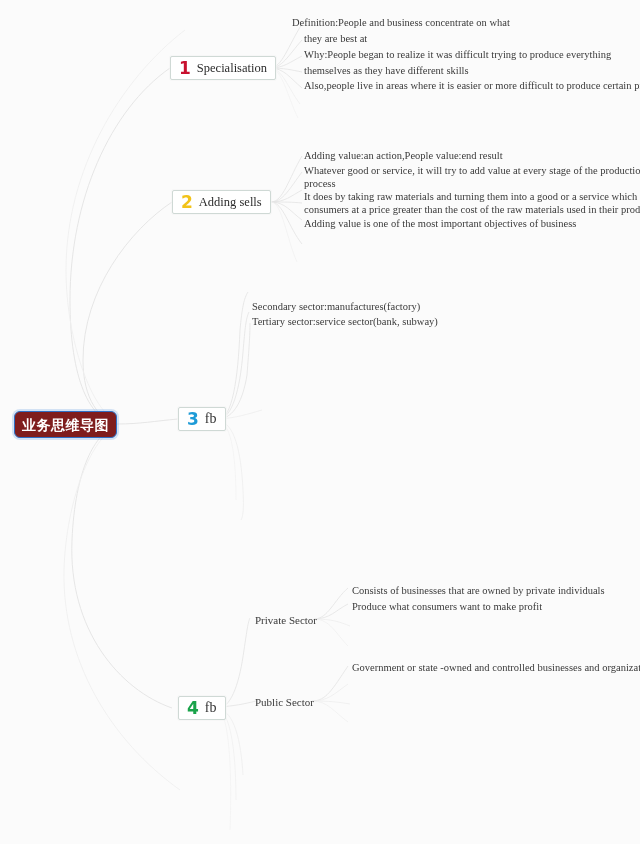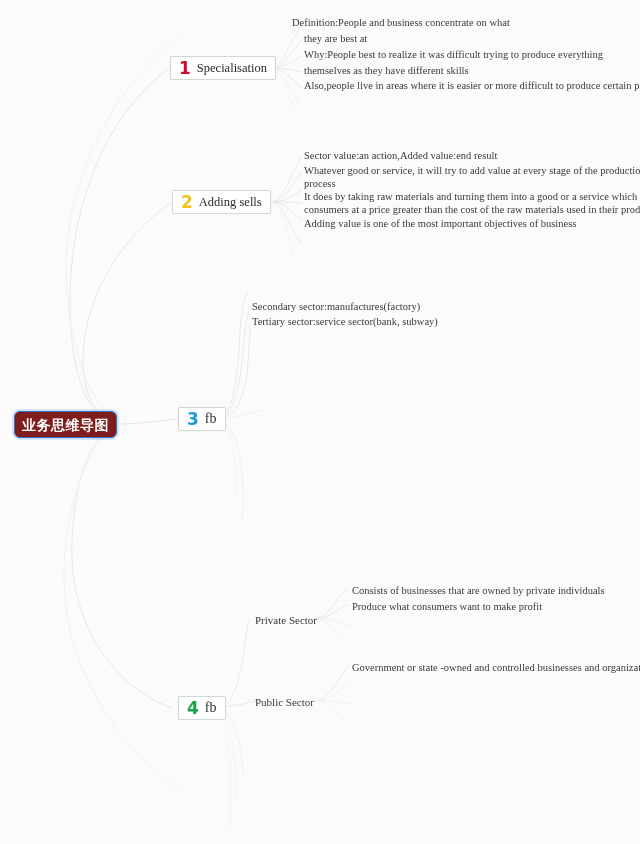--- a/index.html
+++ b/index.html
@@ -180,29 +180,29 @@
   <div class="root-node">
     <span class="root-label">业务思维导图</span>
   </div>
 
   <div class="main-node" style="left:170px; top:56px;">
     <span class="num" style="color: rgb(200, 16, 46);">1</span>
     <span class="node-text">Specialisation</span>
   </div>
   <div class="leaf" style="left:292px; top:15px;">Definition:People and business concentrate on what</div>
   <div class="leaf" style="left:304px; top:31px;">they are best at</div>
-  <div class="leaf" style="left:304px; top:47px;">Why:People best to realize it was difficult trying to produce everything</div>
+  <div class="leaf" style="left:304px; top:47px;">Why:People began to realize it was difficult trying to produce everything</div>
   <div class="leaf" style="left:304px; top:63px;">themselves as they have different skills</div>
   <div class="leaf" style="left:304px; top:78px;">Also,people live in areas where it is easier or more difficult to produce certain products</div>
 
   <div class="main-node" style="left:172px; top:190px;">
     <span class="num" style="color: rgb(242, 195, 25);">2</span>
     <span class="node-text">Adding sells</span>
   </div>
-  <div class="leaf" style="left:304px; top:148px;">Sector value:an action,Added value:end result</div>
+  <div class="leaf" style="left:304px; top:148px;">Adding value:an action,People value:end result</div>
   <div class="leaf" style="left:304px; top:163px;">Whatever good or service, it will try to add value at every stage of the production</div>
   <div class="leaf" style="left:304px; top:176px;">process</div>
   <div class="leaf" style="left:304px; top:189px;">It does by taking raw materials and turning them into a good or a service which it sells to</div>
   <div class="leaf" style="left:304px; top:202px;">consumers at a price greater than the cost of the raw materials used in their production</div>
   <div class="leaf" style="left:304px; top:216px;">Adding value is one of the most important objectives of business</div>
 
   <div class="main-node" style="left:178px; top:407px;">
     <span class="num" style="color: rgb(30, 155, 215);">3</span>
     <span class="node-text small">fb</span>
   </div>

